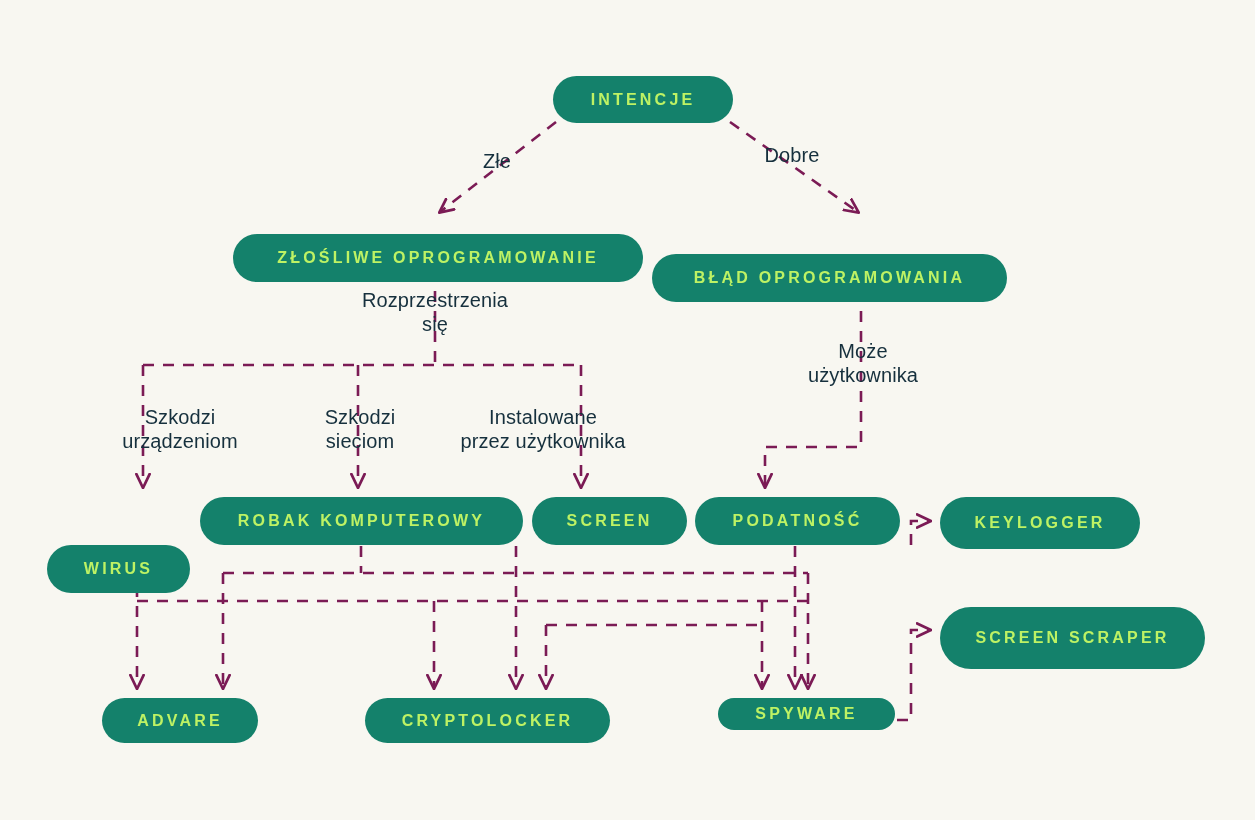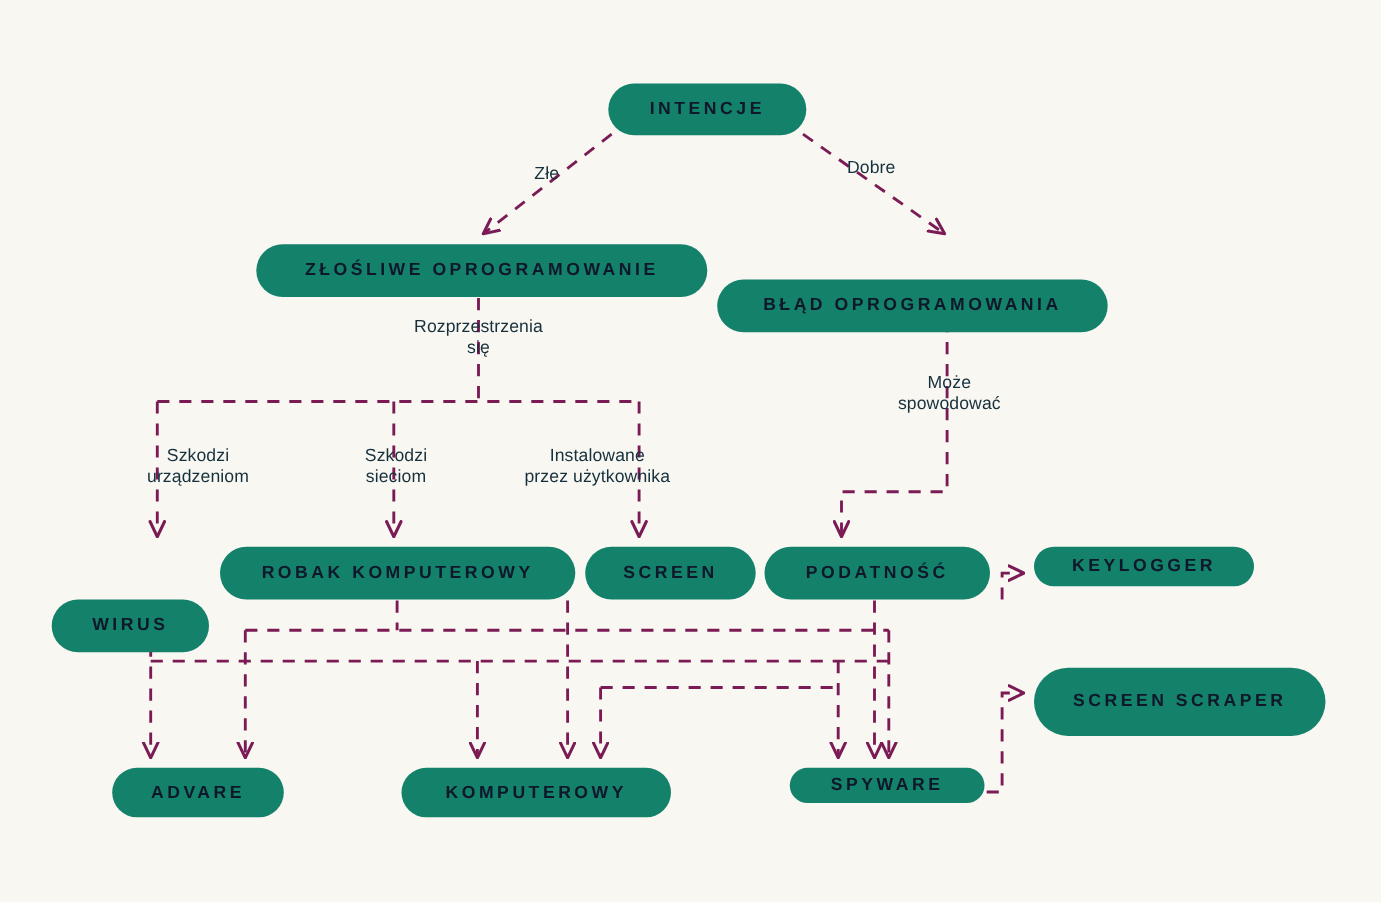--- a/index.html
+++ b/index.html
@@ -10,36 +10,36 @@
     font-family:"Liberation Sans","DejaVu Sans",sans-serif;
     overflow:hidden;
   }
   #stage{position:relative;width:1255px;height:820px;}
   svg.links{position:absolute;left:0;top:0;width:1255px;height:820px;pointer-events:none;}
 
   .node{
     position:absolute;
     display:flex;align-items:center;justify-content:center;
     background:#14816B;
-    color:#0f172a;
+    color:#bef264;
     border-radius:999px;
     font-weight:700;
     letter-spacing:3.2px;
     font-size:16px;
     line-height:1;
     white-space:nowrap;
     box-sizing:border-box;
     padding:0 18px;
   }
   .node .lbl{display:block;}
 
   .edge-label{
     position:absolute;
     color:#16303D;
-    font-size:16px;
+    font-size:20px;
     line-height:1.18;
     text-align:center;
     white-space:pre-line;
     font-weight:400;
     letter-spacing:0.1px;
   }
 </style>
 </head>
 <body>
 
@@ -92,21 +92,21 @@
 
       <path d="M897,720 L911,720 L911,630 L930,630" marker-end="url(#arw)"></path>
 
     </g>
   </svg>
 
   <div class="node" style="left:553px;top:76px;width:180px;height:47px;">
     <span class="lbl">INTENCJE</span>
   </div>
 
-  <div class="node" style="left:233px;top:222px;width:410px;height:48px;">
+  <div class="node" style="left:233px;top:234px;width:410px;height:48px;">
     <span class="lbl">ZŁOŚLIWE OPROGRAMOWANIE</span>
   </div>
 
   <div class="node" style="left:652px;top:222px;width:355px;height:48px;margin-top:32px;">
     <span class="lbl">BŁĄD OPROGRAMOWANIA</span>
   </div>
 
   <div class="node" style="left:47px;top:497px;width:143px;height:48px;margin-top:48px;">
     <span class="lbl">WIRUS</span>
   </div>
@@ -116,34 +116,34 @@
   </div>
 
   <div class="node" style="left:532px;top:497px;width:155px;height:48px;">
     <span class="lbl">SCREEN</span>
   </div>
 
   <div class="node" style="left:695px;top:497px;width:205px;height:48px;">
     <span class="lbl">PODATNOŚĆ</span>
   </div>
 
-  <div class="node" style="left:940px;top:497px;width:200px;height:36px;">
+  <div class="node" style="left:940px;top:497px;width:200px;height:52px;">
     <span class="lbl">KEYLOGGER</span>
   </div>
 
   <div class="node" style="left:940px;top:607px;width:265px;height:62px;">
     <span class="lbl">SCREEN SCRAPER</span>
   </div>
 
   <div class="node" style="left:102px;top:698px;width:156px;height:45px;">
     <span class="lbl">ADVARE</span>
   </div>
 
   <div class="node" style="left:365px;top:698px;width:245px;height:45px;">
-    <span class="lbl">KOMPUTEROWY</span>
+    <span class="lbl">CRYPTOLOCKER</span>
   </div>
 
   <div class="node" style="left:718px;top:698px;width:177px;height:32px;">
     <span class="lbl">SPYWARE</span>
   </div>
 
   <div class="edge-label" style="left:452px;top:150px;width:90px;">Złe</div>
 
   <div class="edge-label" style="left:742px;top:144px;width:100px;">Dobre</div>
 
@@ -153,15 +153,15 @@
   <div class="edge-label" style="left:100px;top:406px;width:160px;">Szkodzi
 urządzeniom</div>
 
   <div class="edge-label" style="left:298px;top:406px;width:124px;">Szkodzi
 sieciom</div>
 
   <div class="edge-label" style="left:434px;top:406px;width:218px;">Instalowane
 przez użytkownika</div>
 
   <div class="edge-label" style="left:778px;top:340px;width:170px;">Może
-spowodować</div>
+użytkownika</div>
 
 </div>
 
 </body></html>

